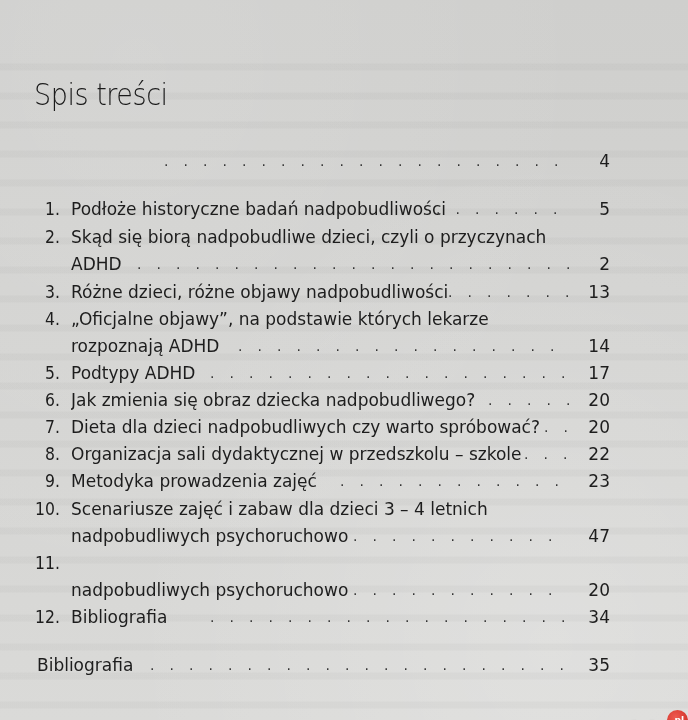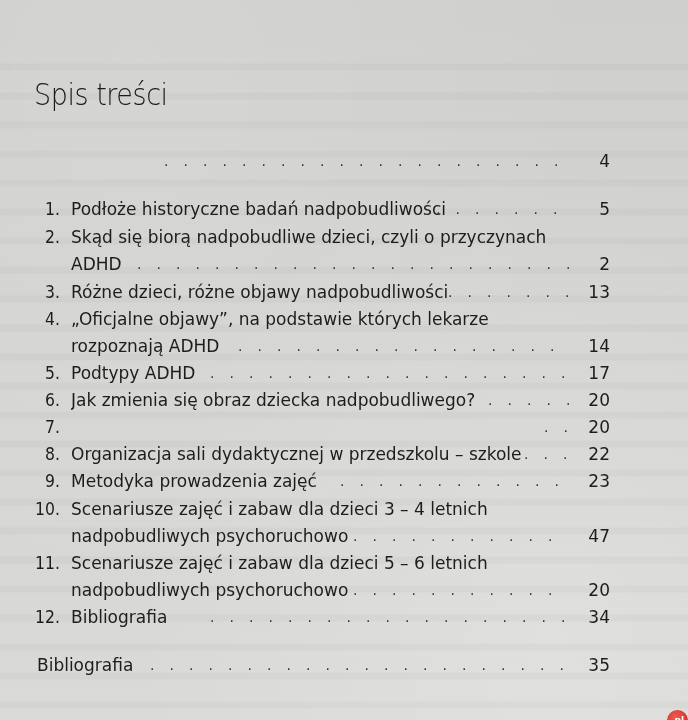--- a/index.html
+++ b/index.html
@@ -168,20 +168,21 @@
 
   <div class="entry" style="top:344px;">
     <span class="num" style="left:30px;">6.</span>
     <span class="text" style="left:71px;">Jak zmienia się obraz dziecka nadpobudliwego?</span>
     <span class="leader" style="left:488px; width:81px;">. . . . . . . . . . . . . . . . . . . . . . . . . . . . . . . . . . . . . . . . . . . . . . . . . . . . . . . . . . . . . . . . . . . . . . . .</span>
     <span class="page-no">20</span>
   </div>
 
   <div class="entry" style="top:371px;">
     <span class="num" style="left:30px;">7.</span>
+    <span class="text" style="left:71px;">Dieta dla dzieci nadpobudliwych czy warto spróbować?</span>
     <span class="leader" style="left:544px; width:25px;">. . . . . . . . . . . . . . . . . . . . . . . . . . . . . . . . . . . . . . . . . . . . . . . . . . . . . . . . . . . . . . . . . . . . . . . .</span>
     <span class="page-no">20</span>
   </div>
 
   <div class="entry" style="top:398px;">
     <span class="num" style="left:30px;">8.</span>
     <span class="text" style="left:71px;">Organizacja sali dydaktycznej w przedszkolu – szkole</span>
     <span class="leader" style="left:524px; width:45px;">. . . . . . . . . . . . . . . . . . . . . . . . . . . . . . . . . . . . . . . . . . . . . . . . . . . . . . . . . . . . . . . . . . . . . . . .</span>
     <span class="page-no">22</span>
   </div>
@@ -198,21 +199,20 @@
     <span class="text" style="left:71px;">Scenariusze zajęć i zabaw dla dzieci 3 – 4 letnich</span>
   </div>
   <div class="entry" style="top:480px;">
     <span class="text" style="left:71px;">nadpobudliwych psychoruchowo</span>
     <span class="leader" style="left:353px; width:216px;">. . . . . . . . . . . . . . . . . . . . . . . . . . . . . . . . . . . . . . . . . . . . . . . . . . . . . . . . . . . . . . . . . . . . . . . .</span>
     <span class="page-no">47</span>
   </div>
 
   <div class="entry" style="top:507px;">
     <span class="num" style="left:30px;">11.</span>
-    <span class="text" style="left:71px;">Scenariusze zajęć i zabaw dla dzieci 5 – 6 letnich</span>
   </div>
   <div class="entry" style="top:534px;">
     <span class="text" style="left:71px;">nadpobudliwych psychoruchowo</span>
     <span class="leader" style="left:353px; width:216px;">. . . . . . . . . . . . . . . . . . . . . . . . . . . . . . . . . . . . . . . . . . . . . . . . . . . . . . . . . . . . . . . . . . . . . . . .</span>
     <span class="page-no">20</span>
   </div>
 
   <div class="entry" style="top:561px;">
     <span class="num" style="left:30px;">12.</span>
     <span class="text" style="left:71px;">Bibliografia</span>

